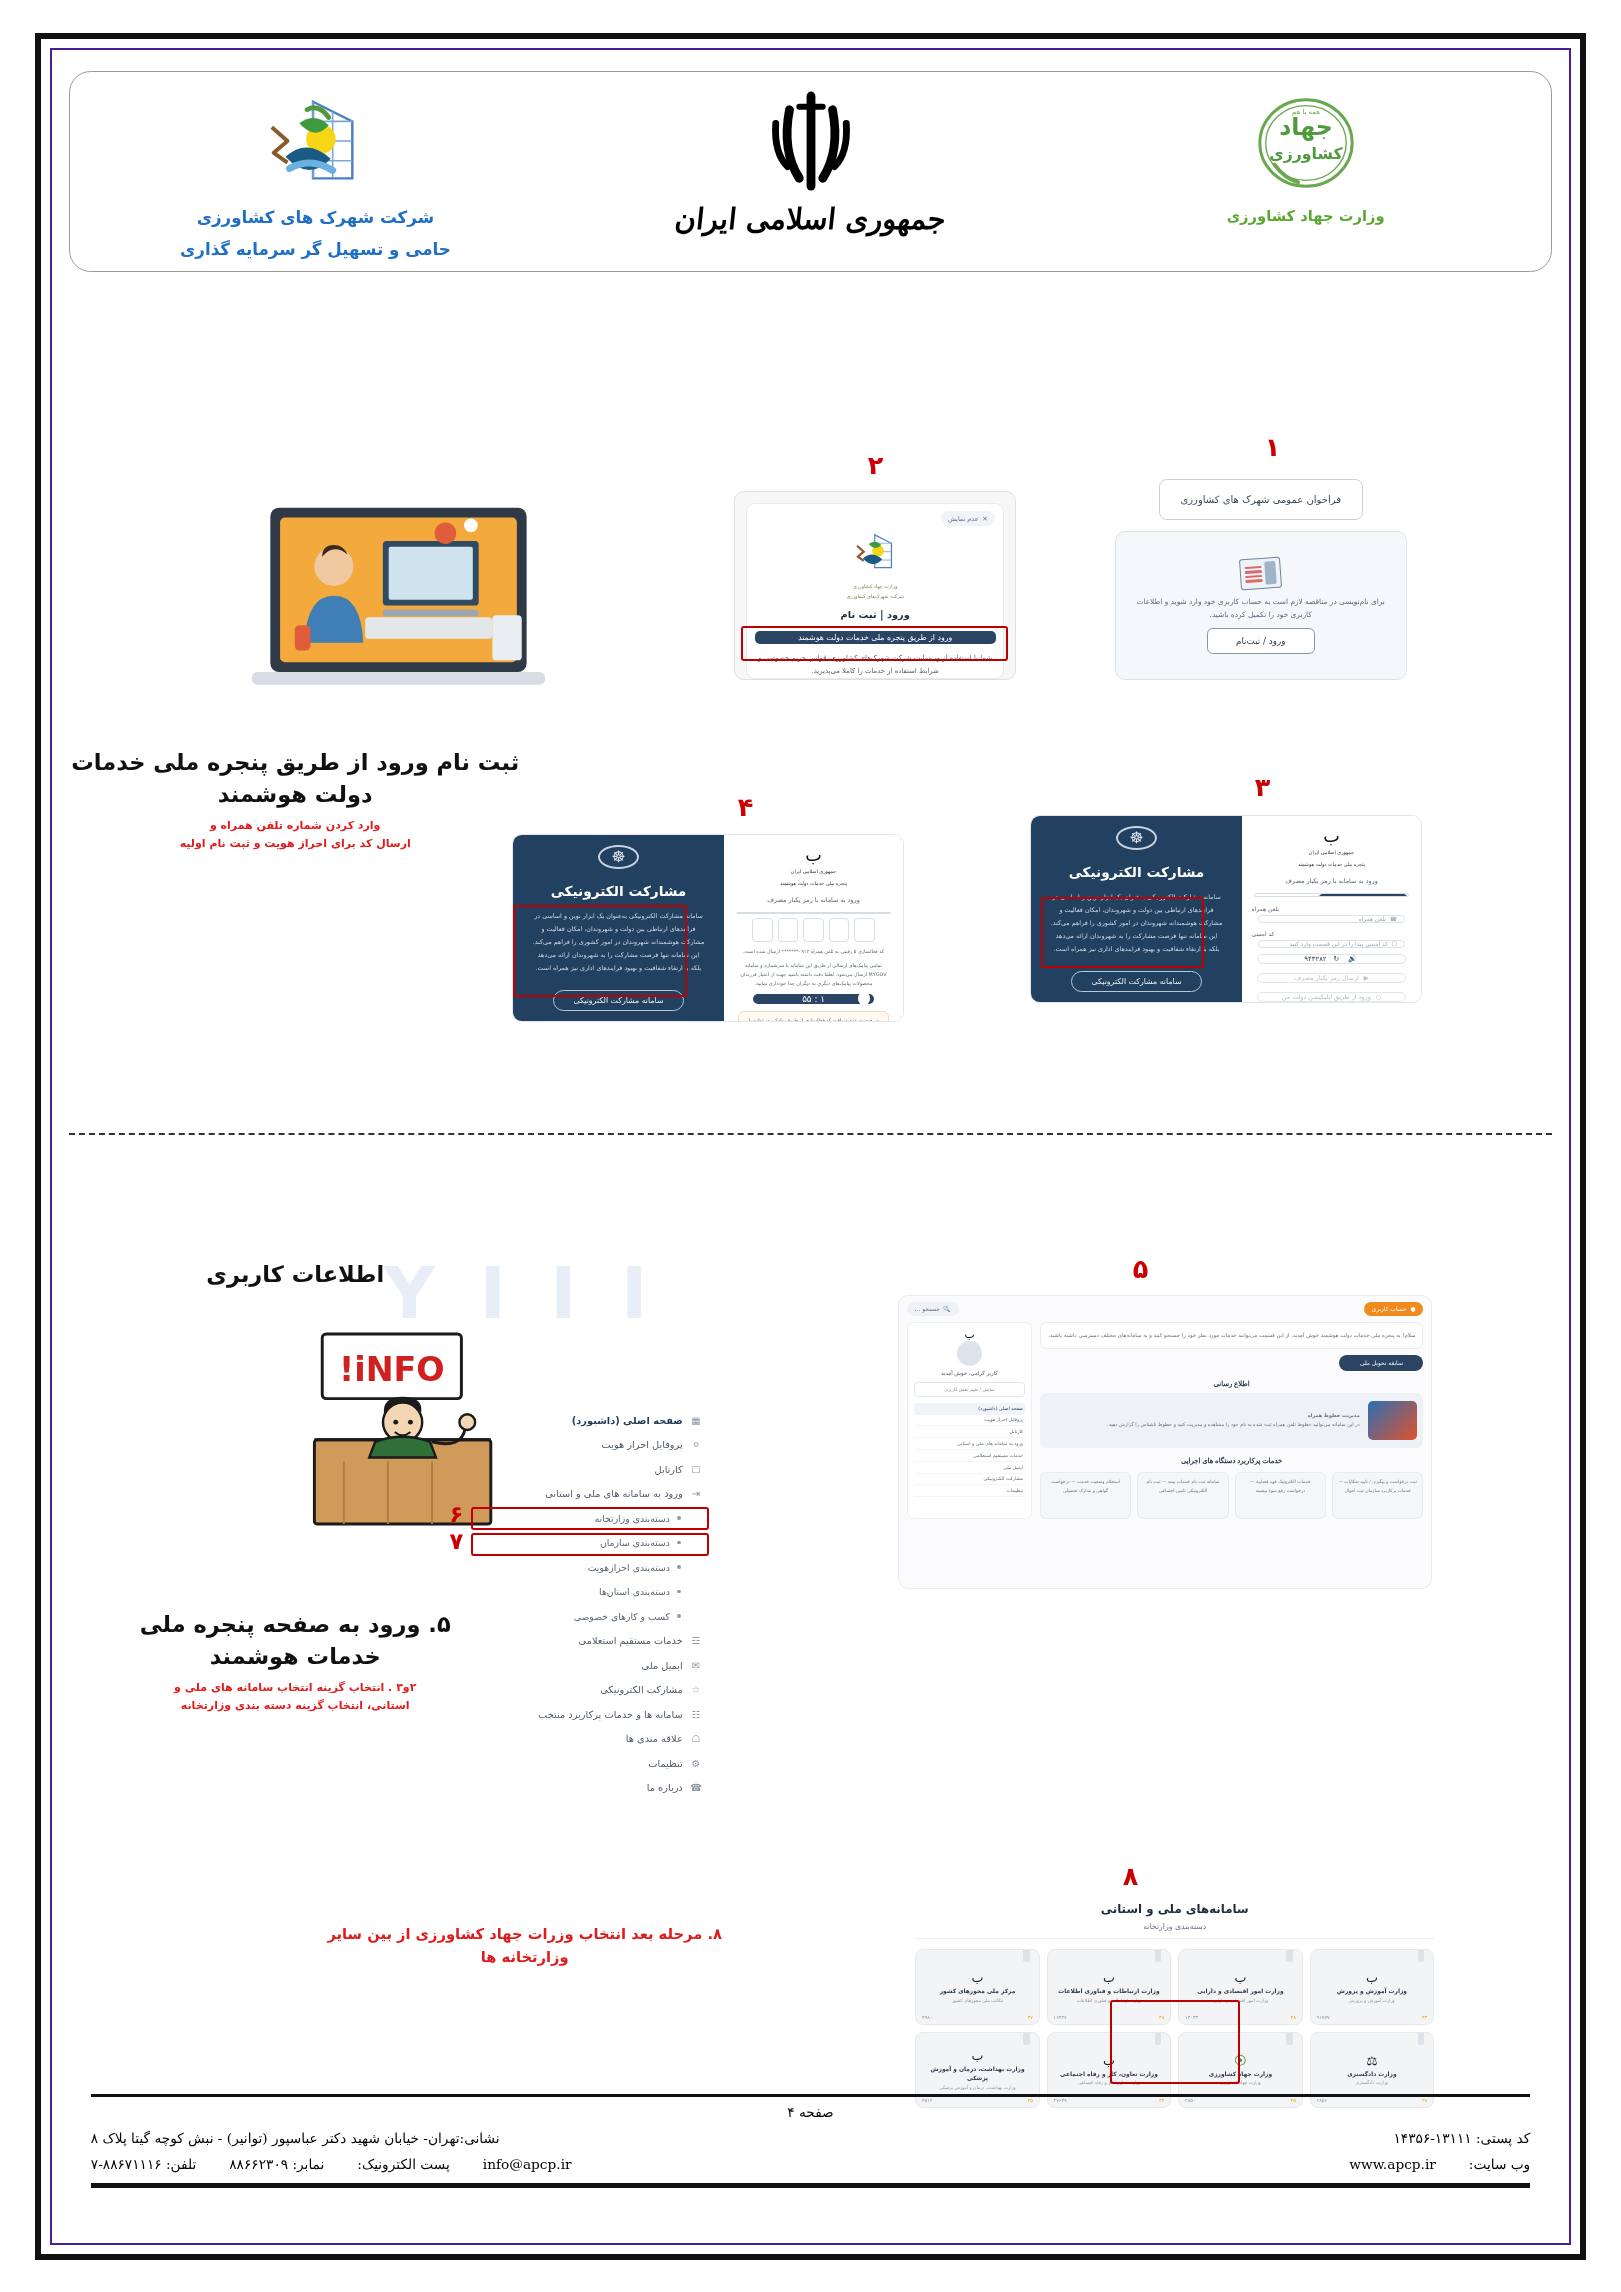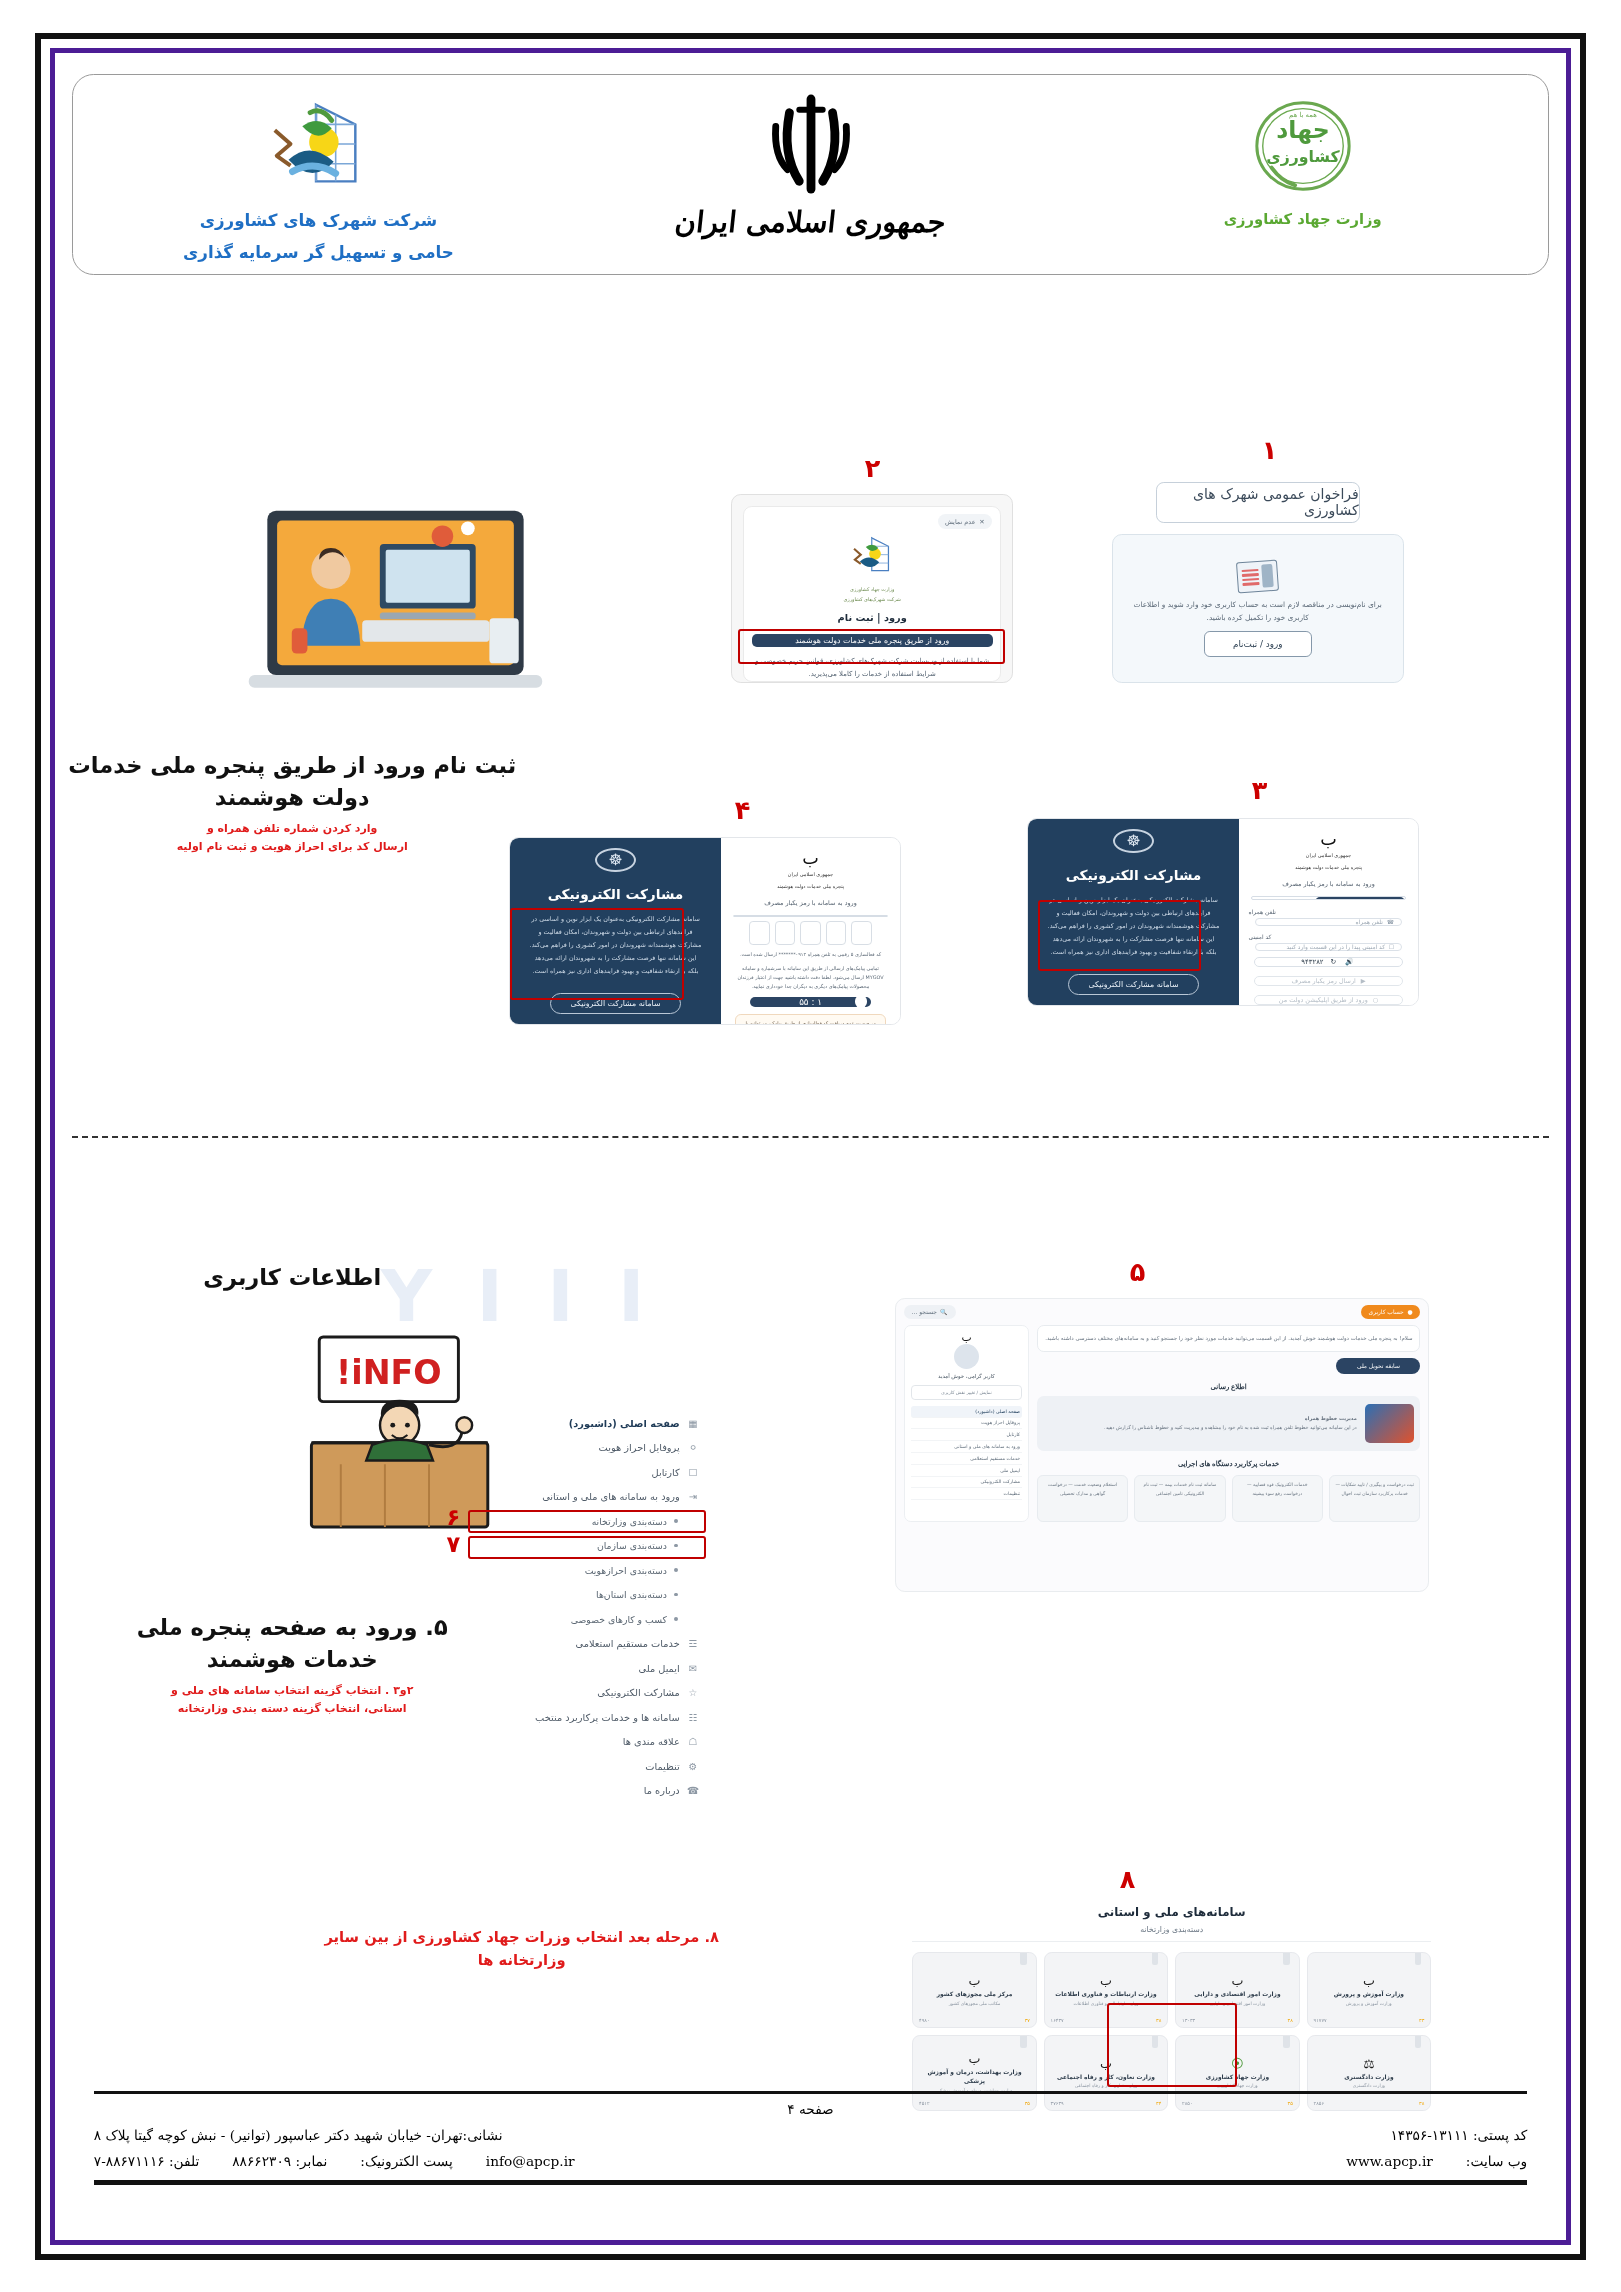--- a/index.html
+++ b/index.html
@@ -10,21 +10,21 @@
     direction:rtl;
   }
   .page-frame{
     position:absolute;inset:33px 35px 33px 35px;
     border:6.9px solid #111;
     background:#fff;
     box-sizing:border-box;
   }
   .page-inner{
     position:absolute;inset:8.8px;
-    border:5px solid #4c1d95;
+    border:2px solid #4c1d95;
     background:#fff;
     box-sizing:border-box;
   }
   .content{position:absolute;inset:0;}
 
   
   .header{
     position:absolute;top:21.6px;right:17.6px;left:17.6px;height:201px;
     border:1.5px solid #9a9a9a;border-radius:21.6px;
     box-sizing:border-box;
@@ -60,21 +60,21 @@
   .stepnum{
     position:absolute;color:#cc0000;font-size:25.5px;font-weight:700;
     font-family:"DejaVu Sans","Liberation Sans",sans-serif;
   }
   .redbox{position:absolute;border:2.9px solid #c00000;box-sizing:border-box;border-radius:2.9px;}
 
   
   #shot1{right:147px;top:423px;width:323px;height:214px;border:none;}
   #shot1 .s1-pill{
     margin:5.9px auto 0;width:202px;height:39px;border:1px solid #c6d0da;border-radius:7.8px;
-    display:flex;align-items:center;justify-content:center;font-size:14px;color:#3b4a5a;background:#fff;
+    display:flex;align-items:center;justify-content:center;font-size:10px;color:#3b4a5a;background:#fff;
   }
   #shot1 .s1-card{
     margin:11.8px auto 0;width:290px;height:147px;background:#f4f8fb;
     border:1px solid #dae3ea;border-radius:9.8px;
     display:flex;flex-direction:column;align-items:center;justify-content:center;gap:6.9px;
   }
   .idcard-icon{width:41px;height:31px;background:#eef3f8;border:1.5px solid #6d8499;border-radius:2.9px;
     display:flex;gap:2.9px;align-items:center;padding:2.9px 3.9px;box-sizing:border-box;transform:rotate(-4deg);}
   .idcard-icon .ph{width:10.8px;height:100%;background:#9fb4c6;border-radius:2px;}
   .idcard-icon .ln{flex:1;display:flex;flex-direction:column;gap:2px;justify-content:center;}

